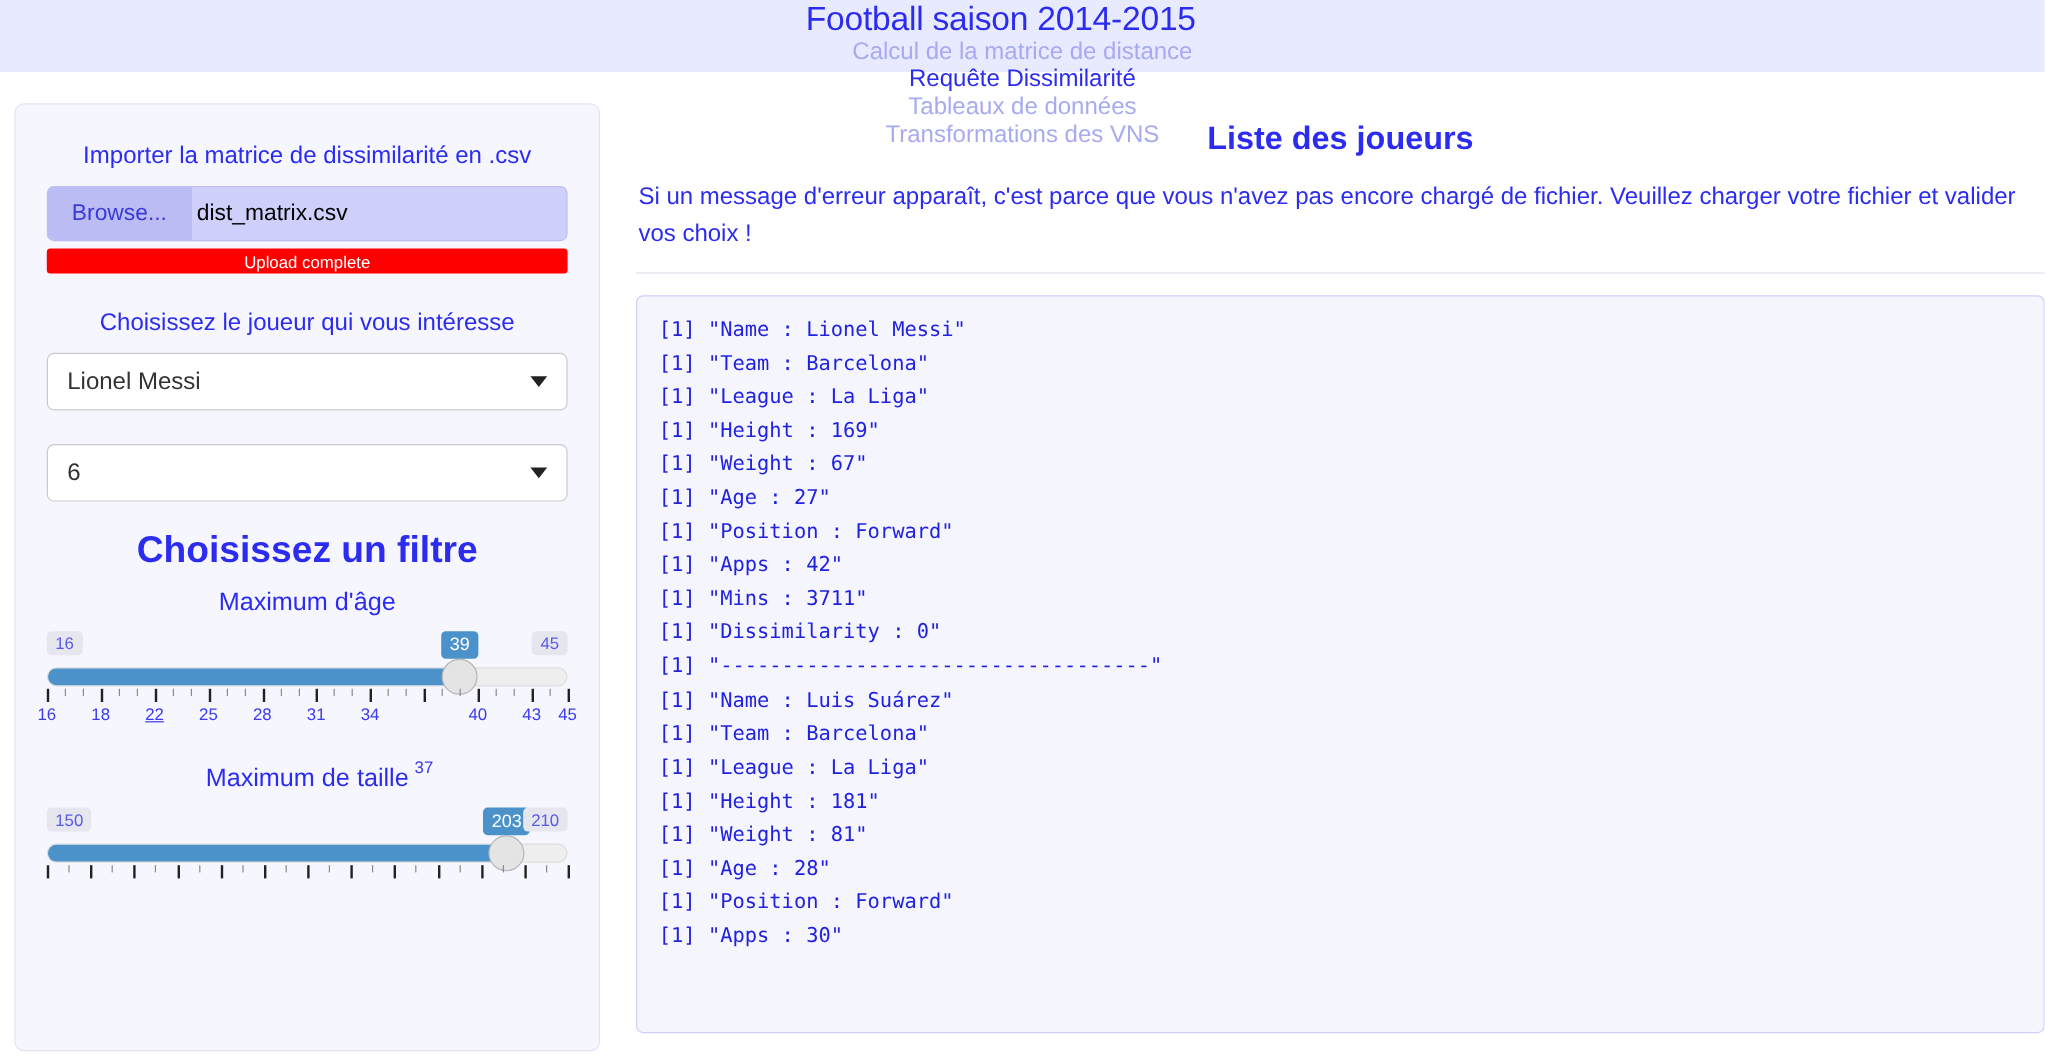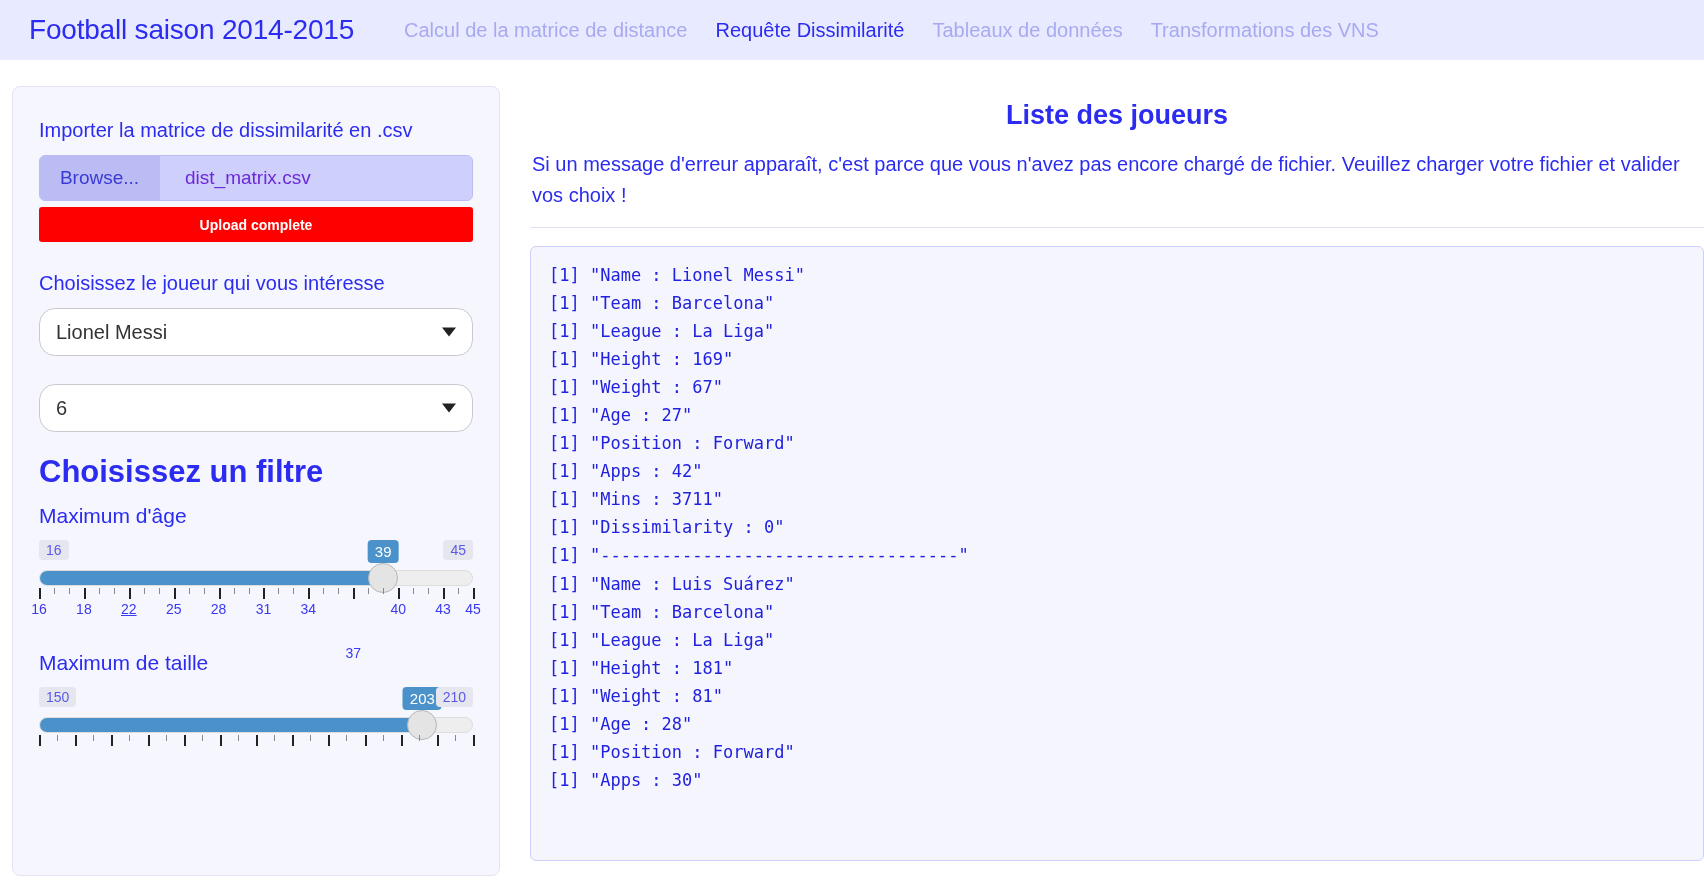--- a/index.html
+++ b/index.html
@@ -10,22 +10,23 @@
     background: #ffffff;
     font-family: "Liberation Sans", sans-serif;
   }
 
   
   .navbar {
     height: 60px;
     background: #e8eaff;
     display: flex;
     align-items: center;
-    padding: 0 29px;
+    padding: 0 40px;
     gap: 0;
+    flex-direction: column;
   }
   .brand {
     font-size: 28px;
     color: #2c2cf0;
     font-weight: 400;
     letter-spacing: -0.2px;
     margin-right: 36px;
     white-space: nowrap;
     cursor: pointer;
   }
@@ -52,20 +53,21 @@
     padding: 0 12px 0 12px;
     flex: 0 0 512px;
   }
   .sidebar {
     background: #f6f6fe;
     border: 1px solid #e3e3f5;
     border-radius: 8px;
     padding: 30px 26px 24px 26px;
     height: 790px;
     overflow: hidden;
+    text-align: center;
   }
   .field-label {
     font-size: 20px;
     color: #2c2cf0;
     margin-bottom: 12px;
     line-height: 1.3;
   }
   
   .file-row {
     display: flex;
@@ -82,48 +84,48 @@
     font-size: 19px;
     display: flex;
     align-items: center;
     justify-content: center;
     cursor: pointer;
     border-right: 1px solid #bcbcf5;
   }
   .file-name {
     flex: 1;
     background: #cfcffb;
-    color: #6d28d9;
+    color: #000000;
     font-size: 19px;
     display: flex;
     align-items: center;
-    padding-left: 25px;
+    padding-left: 4px;
   }
   .progress-bar {
     margin-top: 6px;
-    height: 35px;
+    height: 21px;
     background: #ff0000;
     border-radius: 3px;
     color: #ffffff;
     font-size: 14px;
-    font-weight: bold;
+    font-weight: normal;
     display: flex;
     align-items: center;
     justify-content: center;
   }
 
   .gap-lg { height: 28px; }
   .gap-md { height: 22px; }
 
   
   .select {
     position: relative;
     height: 48px;
     border: 1px solid #c9c9cf;
-    border-radius: 16px;
+    border-radius: 6px;
     background: #ffffff;
     display: flex;
     align-items: center;
     padding: 0 40px 0 16px;
     font-size: 20px;
     color: #333;
     cursor: pointer;
   }
   .select .caret {
     position: absolute;

